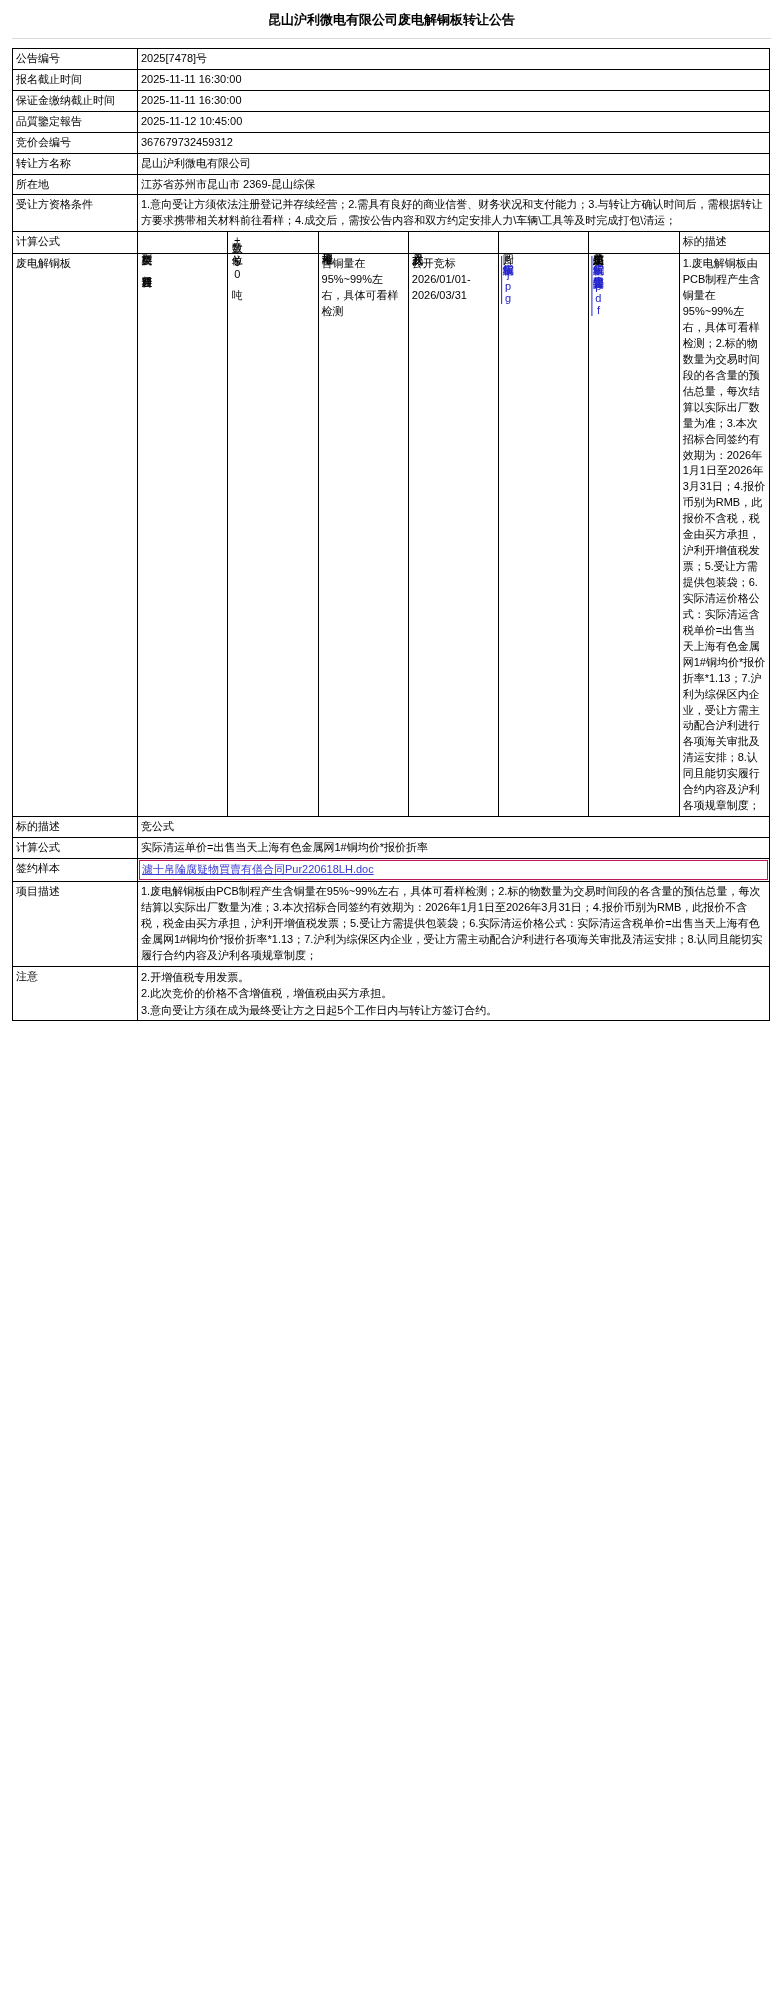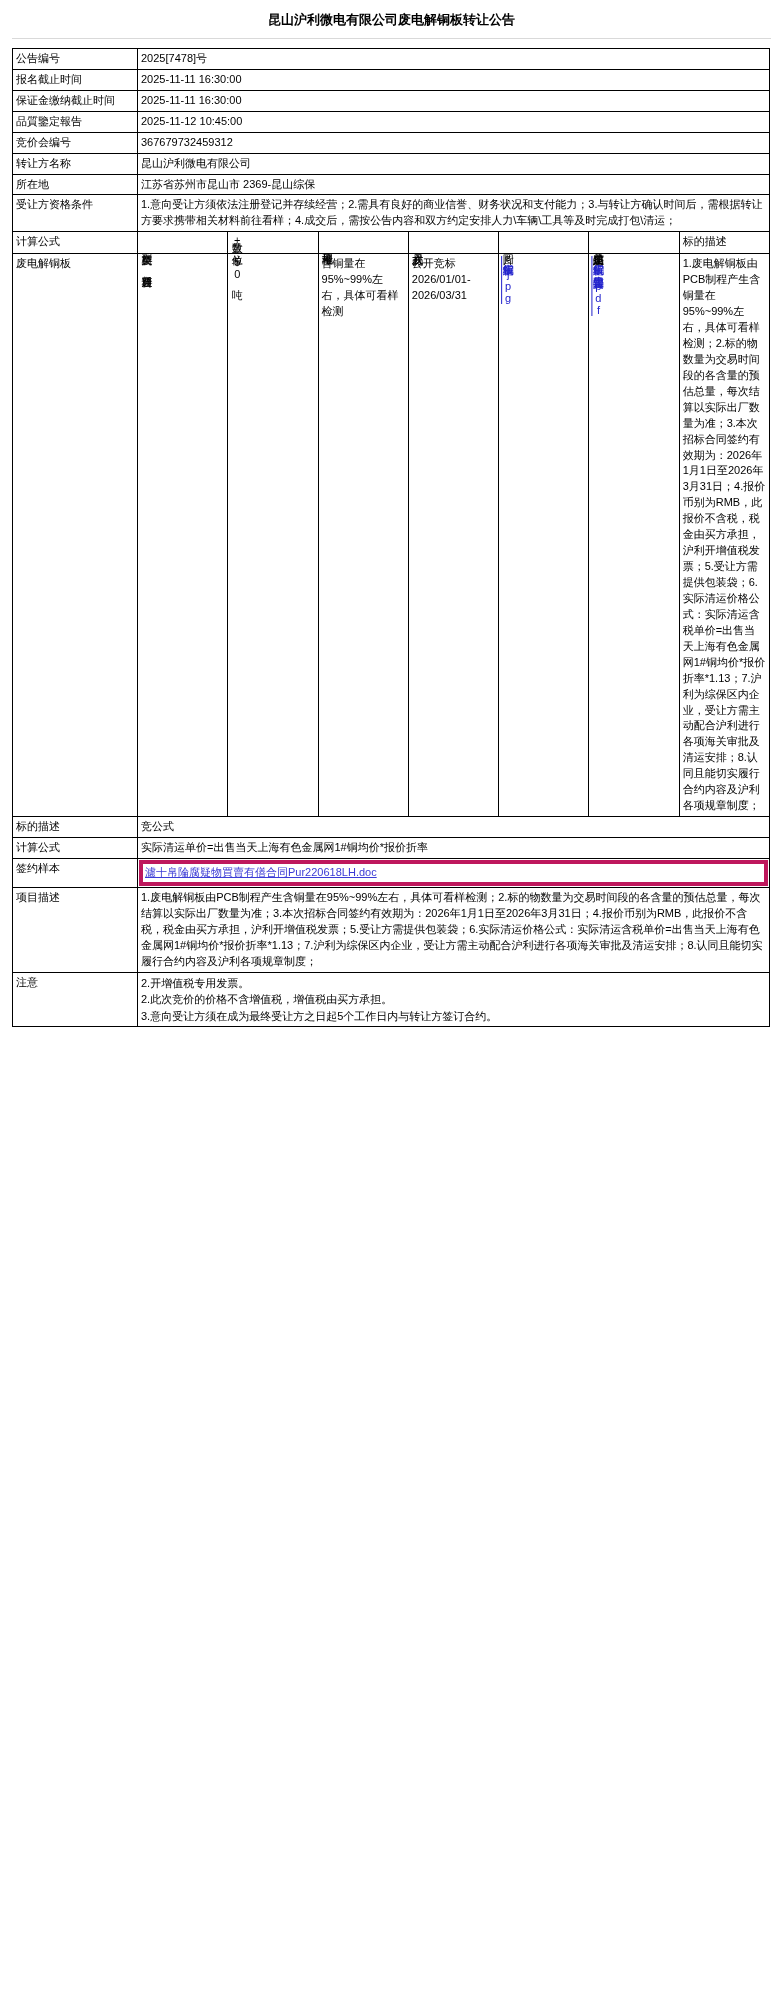--- a/index.html
+++ b/index.html
@@ -84,21 +84,21 @@
   }
   a.imglink {
     color: #2222cc;
     text-decoration: underline;
     word-break: break-all;
   }
   td.sample-row-value {
     position: relative;
   }
   .red-box {
-    border: 4px solid #be185d;
+    border: 1px solid #be185d;
     display: block;
     padding: 1px 2px;
     margin: -1px -2px;
   }
   .colname {
     width: 16px;
   }
   .desc-list {
     line-height: 1.5;
   }

